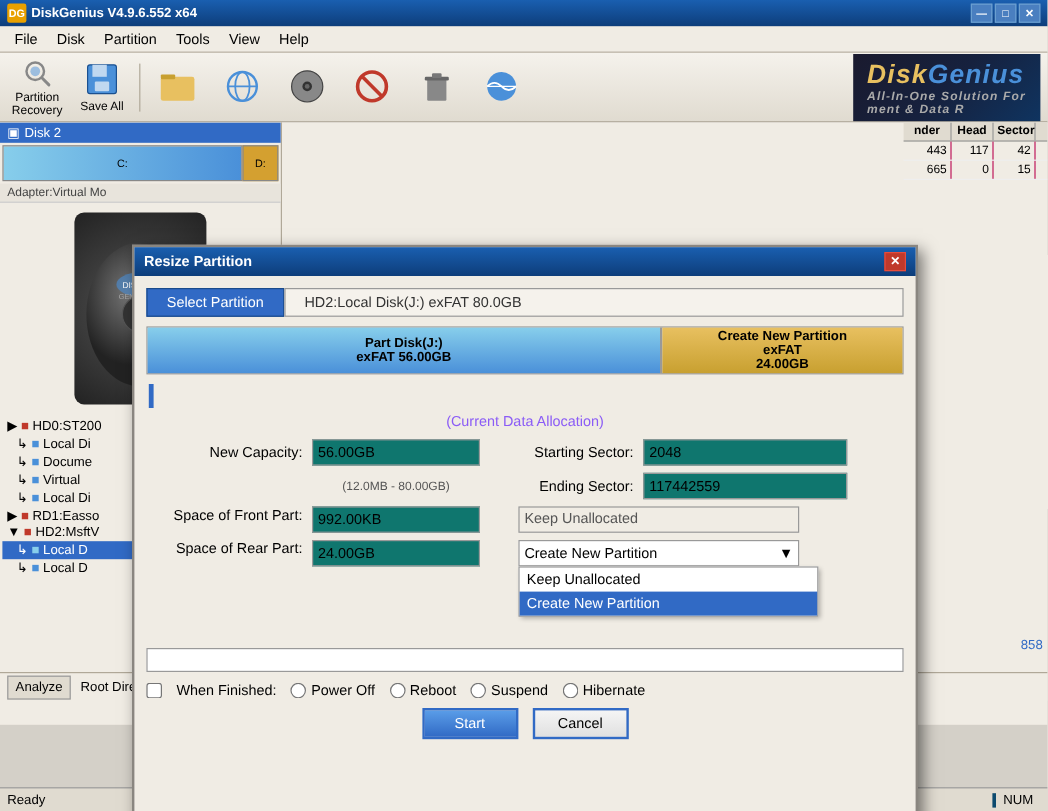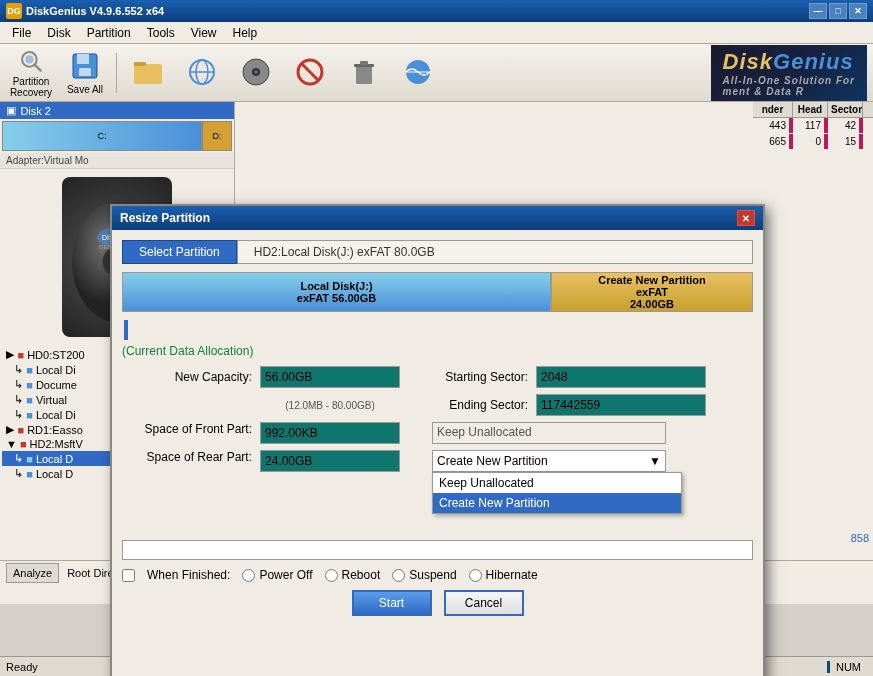--- a/index.html
+++ b/index.html
@@ -258,23 +258,23 @@
       align-items: center;
       justify-content: center;
       font-size: 11px;
       font-weight: bold;
       color: #000;
       text-align: center;
     }
 
     
     .current-alloc-label {
-      text-align: left;
-      font-size: 12px;
-      color: #15803d;
+      text-align: center;
+      font-size: 12px;
+      color: #8b5cf6;
       margin: 4px 0 8px 0;
     }
     .form-input {
       border: 1px solid #999;
       padding: 2px 4px;
       font-size: 12px;
       background: #0f766e;
       height: 22px;
     }
     .form-input-readonly {
@@ -339,21 +339,21 @@
       text-align: center;
     }
     .table-row-data {
       display: grid;
       grid-template-columns: 40px 35px 35px;
       border-bottom: 1px solid #eee;
     }
     .td {
       padding: 2px 3px;
       font-size: 10px;
-      border-right: 4px solid #be185d;
+      border-right: 1px solid #be185d;
       text-align: right;
     }
 
     
     .status-bar {
       position: absolute;
       bottom: 0;
       left: 0;
       right: 0;
       height: 20px;
@@ -591,21 +591,21 @@
       <div class="dialog-tabs">
         <button class="tab-btn active">Select Partition</button>
         <div class="tab-info">
           <span>HD2:Local Disk(J:) exFAT 80.0GB</span>
         </div>
       </div>
 
       <div class="partition-bar">
         <div class="part-existing">
           <div>
-            <div>Local Disk(J:)</div>
+            <div>Part Disk(J:)</div>
             <div>exFAT 56.00GB</div>
           </div>
         </div>
         <div class="part-new">
           <div>
             <div>Create New Partition</div>
             <div>exFAT</div>
             <div>24.00GB</div>
           </div>
         </div>

